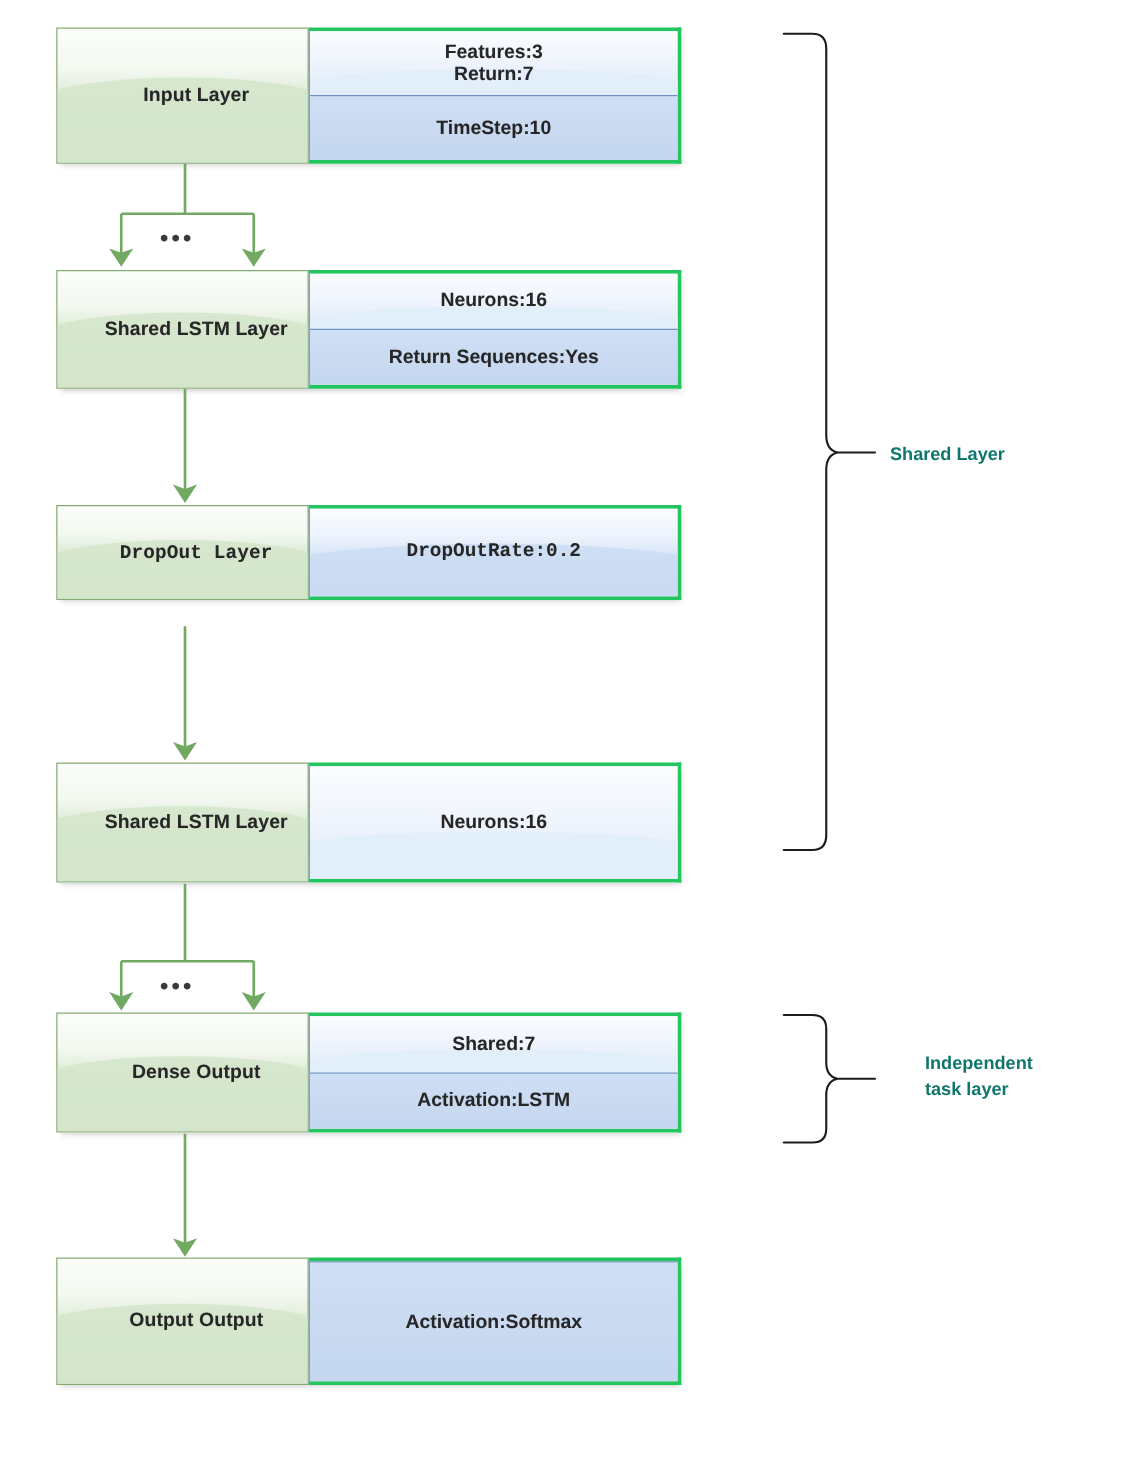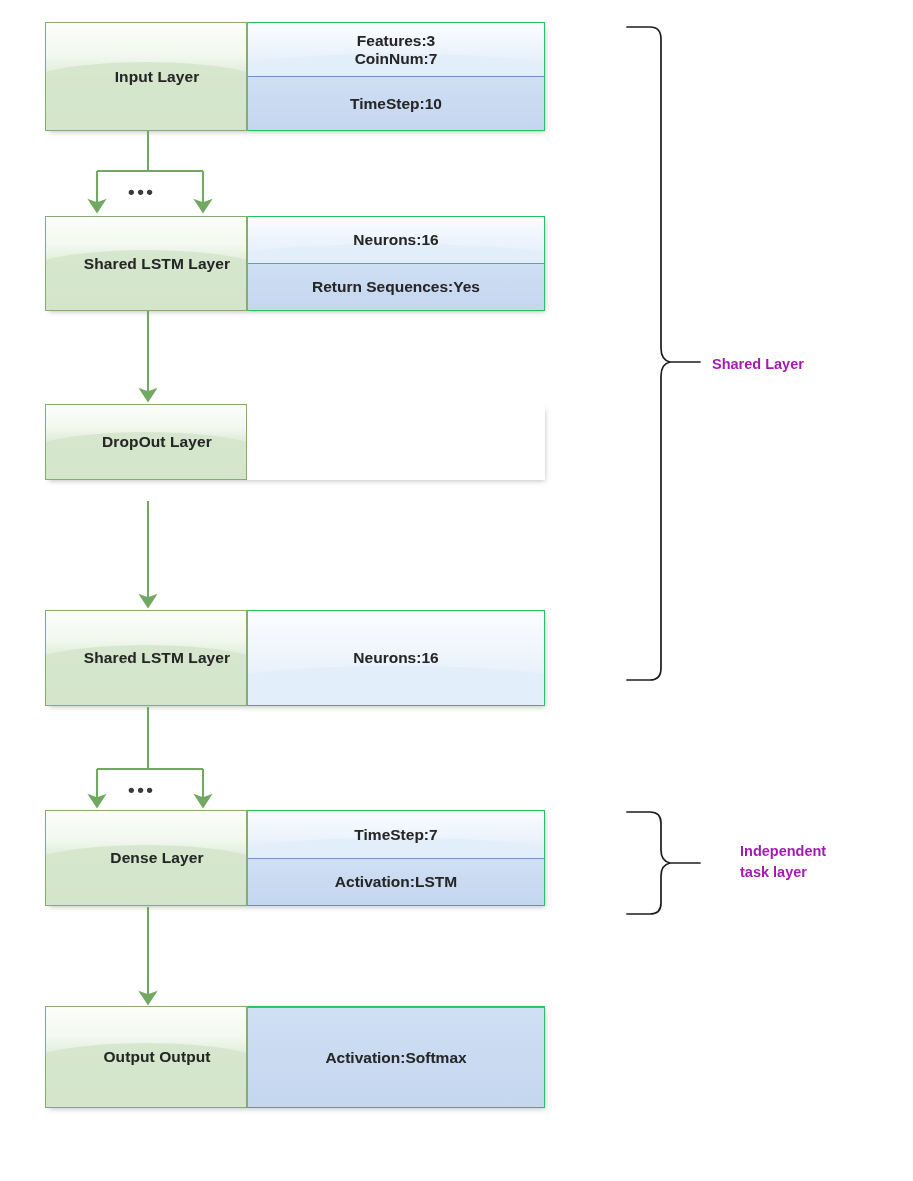--- a/index.html
+++ b/index.html
@@ -20,21 +20,21 @@
   .name-cell::before{content:"";position:absolute;left:-10%;top:36%;
              width:120%;height:70%;
              background:#d3e5cb;
              border-radius:50% 50% 0 0 / 22px 22px 0 0;
              opacity:.85;}
   .name-text{position:relative;z-index:2;font-size:15.5px;color:#262626;
              font-weight:600;letter-spacing:.1px;white-space:nowrap;
              text-shadow:0 0 1px rgba(0,0,0,.12);padding-left:22px;}
 
   .detail-cell{position:relative;width:298px;box-sizing:border-box;
-             border:1px solid #22c55e;border-left:1px solid #7d9fc9;
+             border:3px solid #22c55e;border-left:1px solid #7d9fc9;
              display:flex;flex-direction:column;}
   .detail-sub{flex:1 1 0;display:flex;flex-direction:column;
              align-items:center;justify-content:center;position:relative;
              overflow:hidden;}
   .detail-sub.top{background:linear-gradient(180deg,#fafcff 0%,#f1f6fd 40%,#e8f0fb 70%,#e3edfa 100%);}
   .detail-sub.top::before{content:"";position:absolute;left:-10%;top:58%;
              width:120%;height:70%;background:#e2edfb;
              border-radius:50% 50% 0 0 / 18px 18px 0 0;opacity:.9;}
   .detail-sub.bottom{background:linear-gradient(180deg,#cfdff4 0%,#c9daf1 55%,#c4d7ef 100%);
              border-top:1px solid #6f93c4;}
@@ -45,21 +45,21 @@
   .detail-text{position:relative;z-index:2;font-size:15.5px;color:#262626;
              font-weight:600;white-space:nowrap;line-height:1.12;
              text-shadow:0 0 1px rgba(0,0,0,.1);}
 
   
   .ellipsis{position:absolute;z-index:6;font-size:19px;color:#3a3a3a;
             font-weight:700;letter-spacing:2.5px;line-height:1;
             font-family:"Liberation Sans","DejaVu Sans",sans-serif;}
 
   
-  .brace-label{position:absolute;font-size:14.5px;color:#a21caf;
+  .brace-label{position:absolute;font-size:14.5px;color:#0f766e;
             font-weight:600;line-height:1.42;white-space:pre-line;}
 
   svg.overlay{position:absolute;left:0;top:0;width:913px;height:1181px;
             pointer-events:none;z-index:4;}
 </style>
 </head>
 <body>
 
 <div id="canvas">
 
@@ -109,21 +109,21 @@
     </g>
   </svg>
 
   <div class="layer-row" style="left:45px;top:22px;width:500px;height:109px;">
     <div class="name-cell">
       <span class="name-text">Input Layer</span>
     </div>
     <div class="detail-cell">
       <div class="detail-sub top">
         <span class="detail-text">Features:3</span>
-        <span class="detail-text">CoinNum:7</span>
+        <span class="detail-text">Return:7</span>
       </div>
       <div class="detail-sub bottom">
         <span class="detail-text">TimeStep:10</span>
       </div>
     </div>
   </div>
 
   <div class="ellipsis" style="left:128px;top:182px;">•••</div>
 
   <div class="layer-row" style="left:45px;top:216px;width:500px;height:95px;">
@@ -133,46 +133,51 @@
     <div class="detail-cell">
       <div class="detail-sub top">
         <span class="detail-text">Neurons:16</span>
       </div>
       <div class="detail-sub bottom">
         <span class="detail-text">Return Sequences:Yes</span>
       </div>
     </div>
   </div>
 
-  <div class="layer-row" style="left:45px;top:404px;width:500px;height:76px;">
+  <div class="layer-row" style="left:45px;top:404px;width:500px;height:76px;font-family:Liberation Mono, monospace;">
     <div class="name-cell">
       <span class="name-text">DropOut Layer</span>
+    </div>
+    <div class="detail-cell">
+      <div class="detail-sub single">
+        <span class="detail-text">DropOutRate:0.2</span>
+      </div>
     </div>
   </div>
 
   <div class="layer-row" style="left:45px;top:610px;width:500px;height:96px;">
     <div class="name-cell">
       <span class="name-text">Shared LSTM Layer</span>
     </div>
     <div class="detail-cell">
       <div class="detail-sub top">
         <span class="detail-text">Neurons:16</span>
       </div>
     </div>
   </div>
 
   <div class="ellipsis" style="left:128px;top:780px;">•••</div>
 
   <div class="layer-row" style="left:45px;top:810px;width:500px;height:96px;">
     <div class="name-cell">
-      <span class="name-text">Dense Layer</span>
+      <span class="name-text">Dense Output</span>
     </div>
     <div class="detail-cell">
       <div class="detail-sub top">
-        <span class="detail-text">TimeStep:7</span>
+        <span class="detail-text">Shared:7</span>
       </div>
       <div class="detail-sub bottom">
         <span class="detail-text">Activation:LSTM</span>
       </div>
     </div>
   </div>
 
   <div class="layer-row" style="left:45px;top:1006px;width:500px;height:102px;">
     <div class="name-cell">
       <span class="name-text">Output Output</span>

